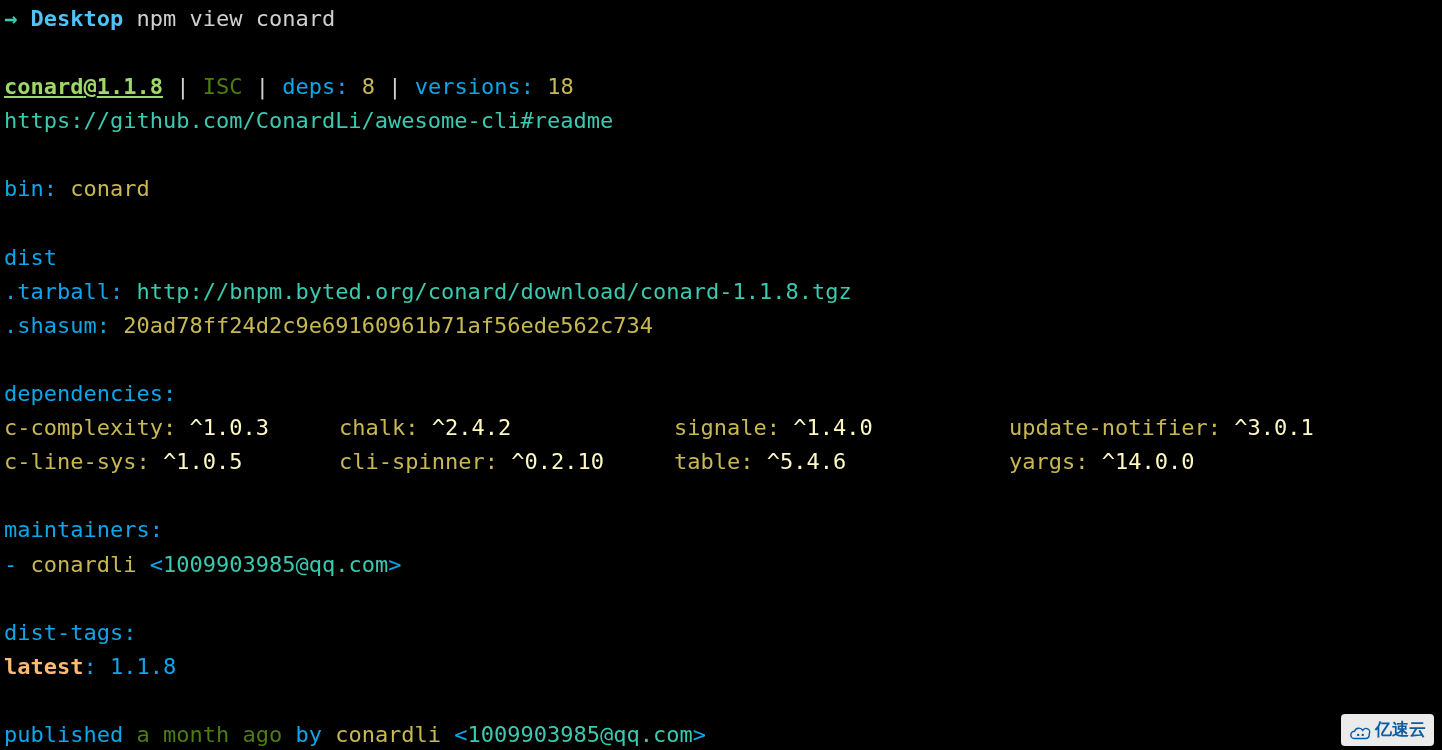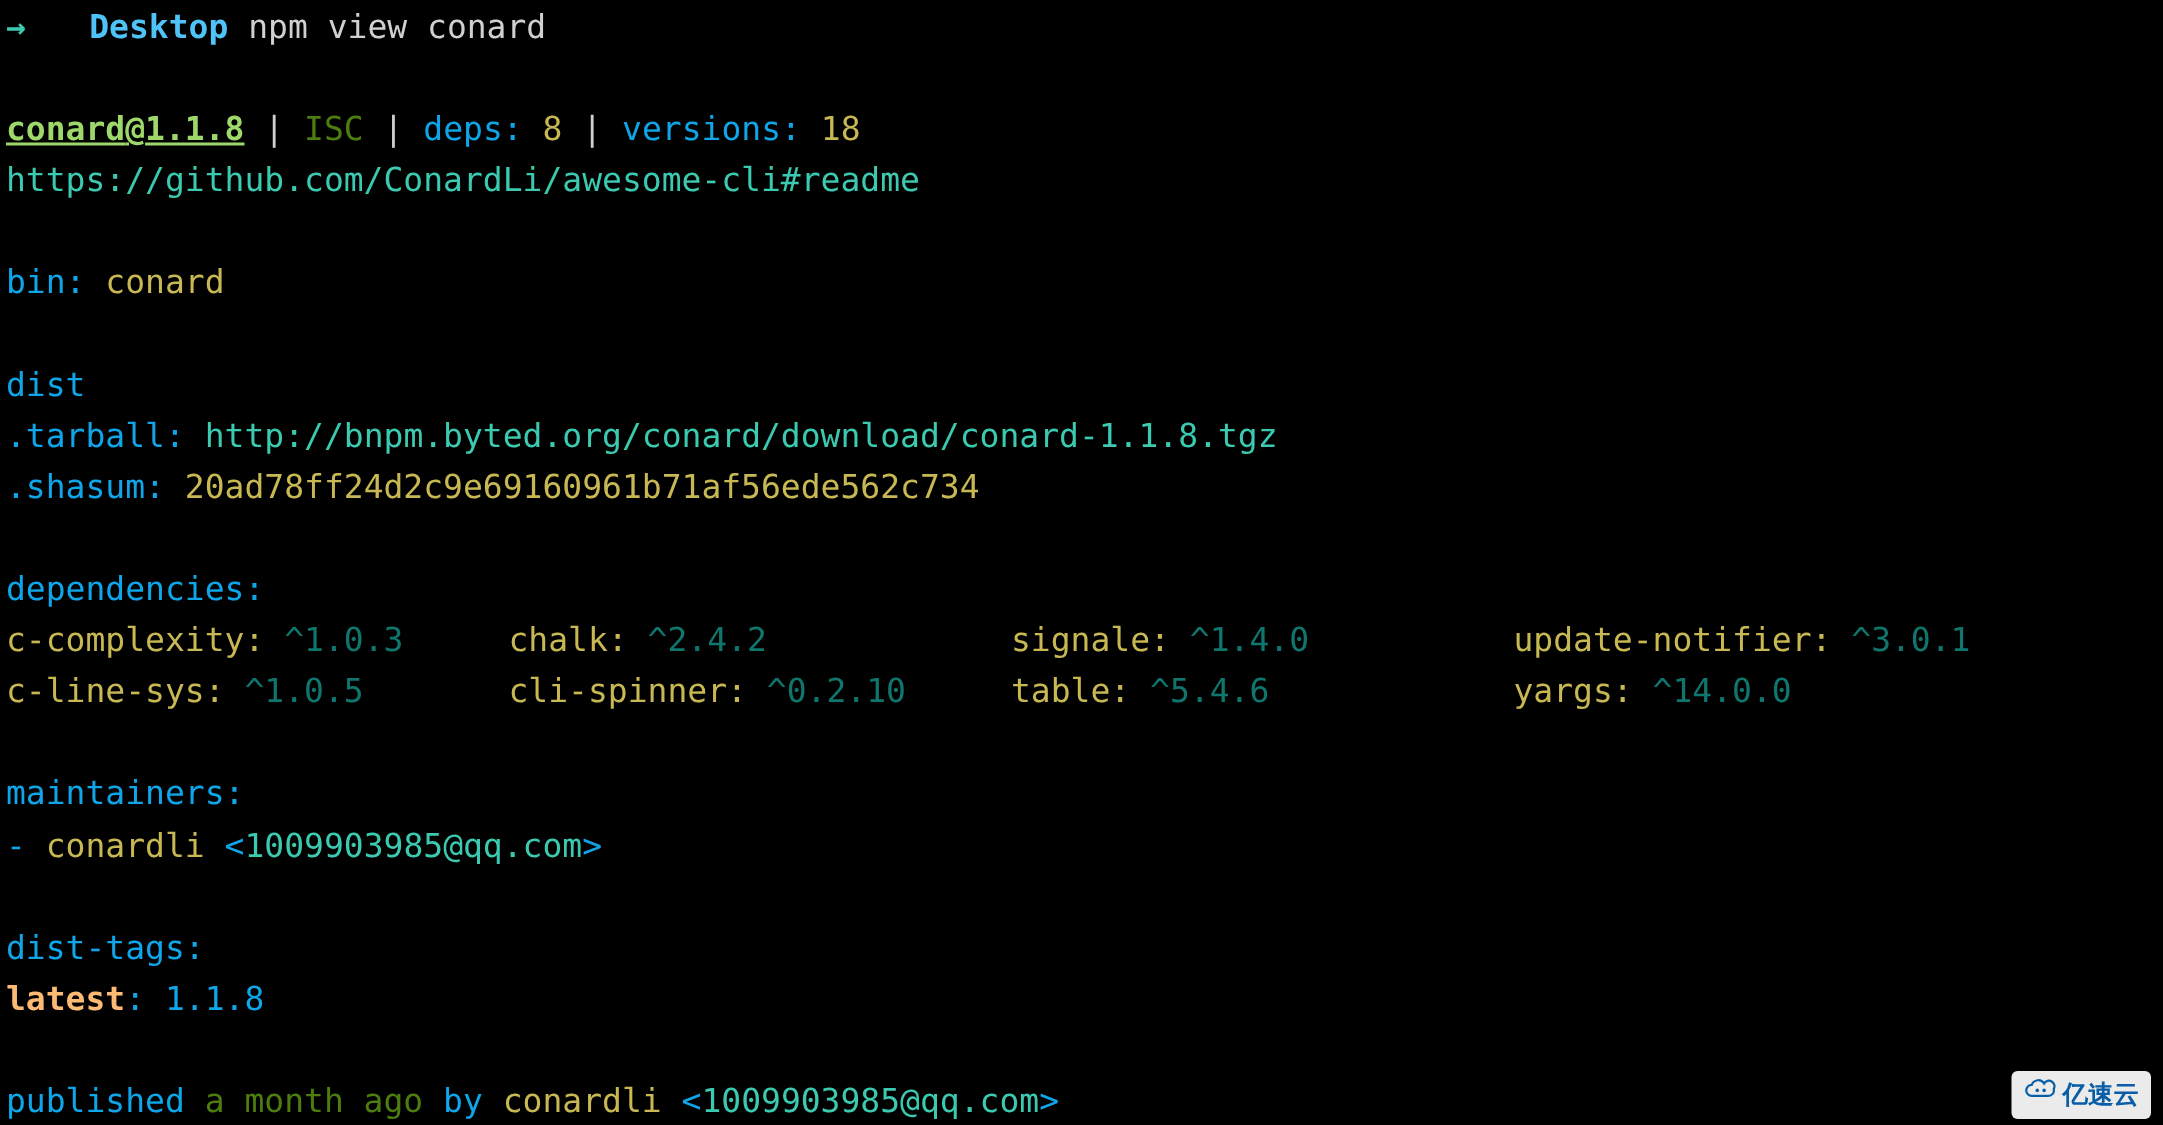--- a/index.html
+++ b/index.html
@@ -21,21 +21,20 @@
     .terminal {
       padding: 2px 4px;
     }
     .arrow {
       color: #3bc9b0;
       font-weight: bold;
     }
     .desktop {
       color: #4fc3f7;
       font-weight: bold;
-      margin-left: 29px;
     }
     .command {
       color: #d0d0d0;
     }
     .pkg-name {
       color: #9ed86a;
       text-decoration: underline;
       font-weight: bold;
     }
     .pkg-version {
@@ -66,21 +65,21 @@
       color: #c8b853;
     }
     .deps-grid {
       display: grid;
       grid-template-columns: 335px 335px 335px auto;
     }
     .dep-name {
       color: #c8b853;
     }
     .dep-ver {
-      color: #0f766e;
+      color: #fef9c3;
       margin-top: 47px;
     }
     .maintainer {
       color: #c8b853;
     }
     .email {
       color: #3bc9b0;
     }
     .tag {
       color: #fdba74;
@@ -97,21 +96,21 @@
       right: 8px;
       bottom: 4px;
       background: rgba(255,255,255,0.92);
       padding: 3px 8px;
       border-radius: 4px;
       color: #0a5ea8;
       font-family: sans-serif;
       font-size: 17px;
       font-weight: bold;
       display: flex;
-      align-items: flex-start;
+      align-items: flex-end;
       gap: 4px;
     }
     .watermark svg {
       width: 22px;
       height: 18px;
     }
   </style>
 </head>
 <body>
 

